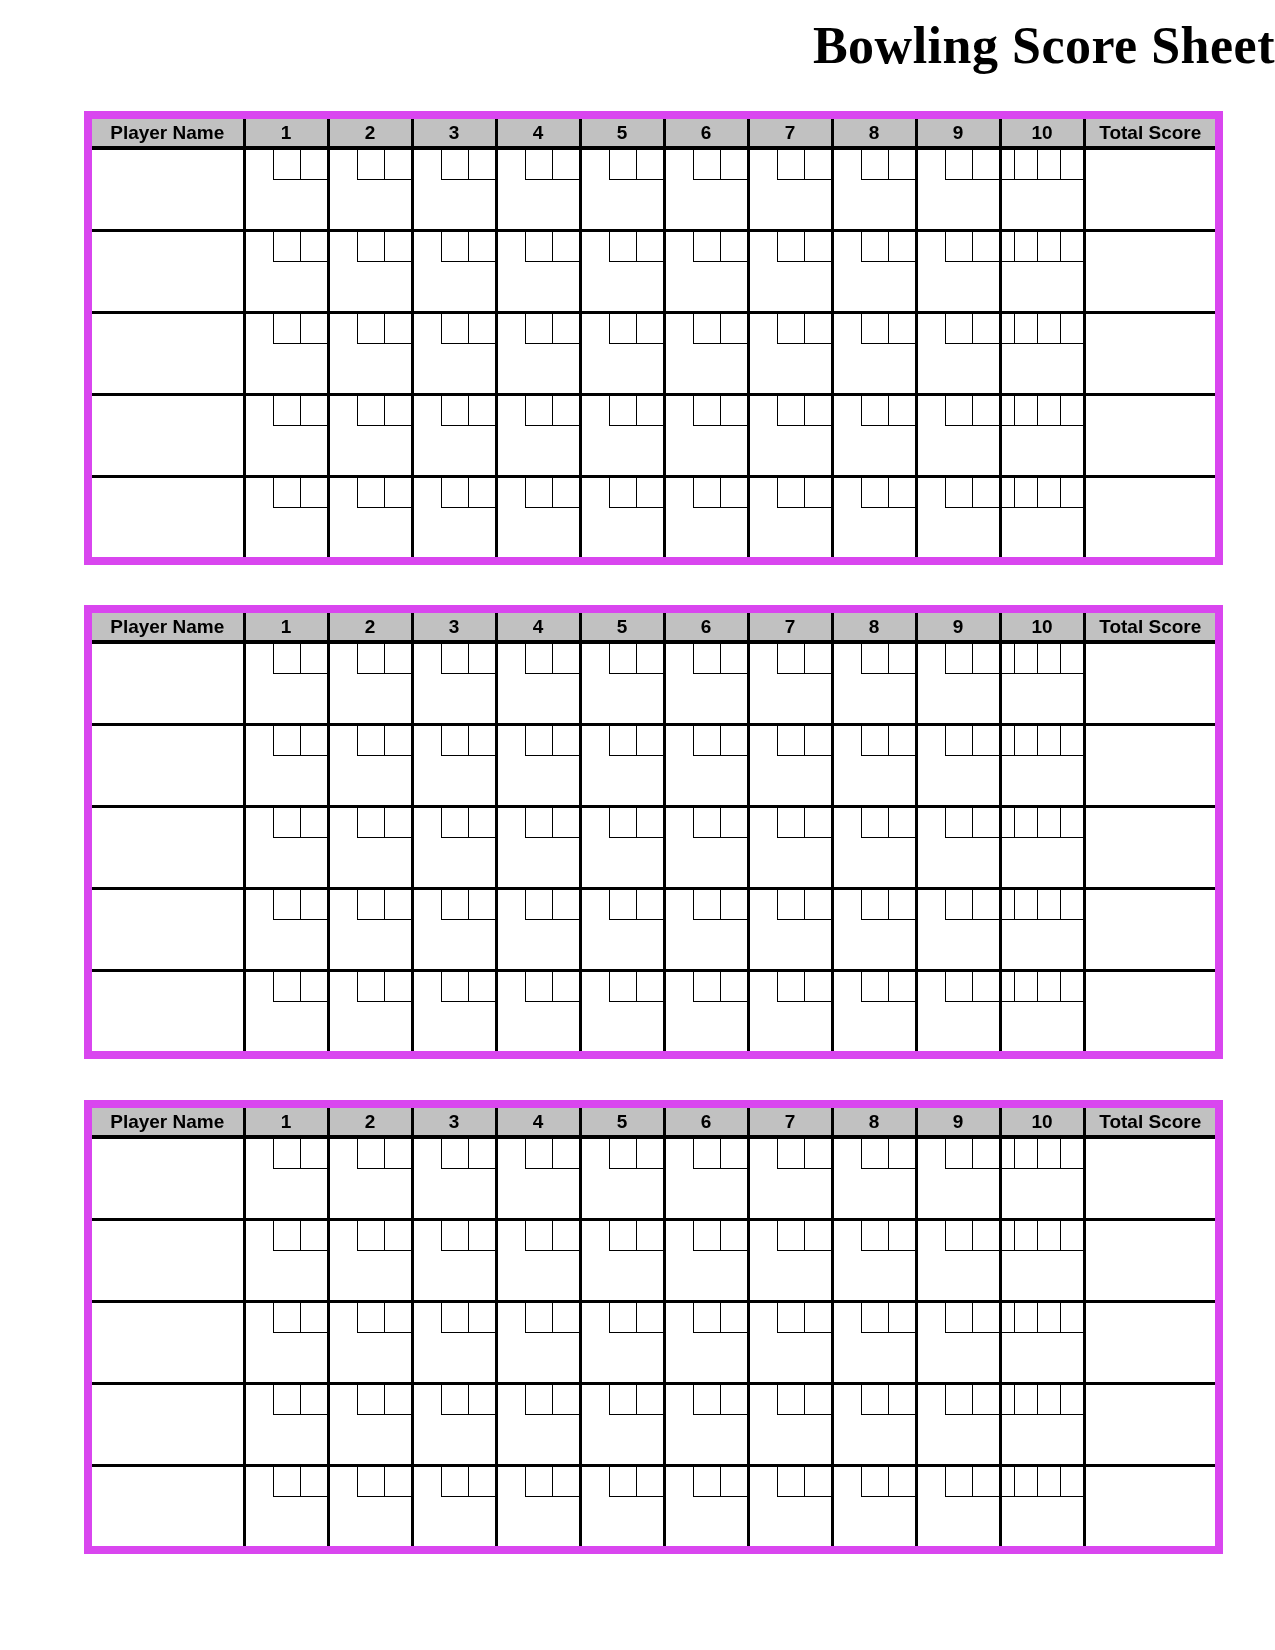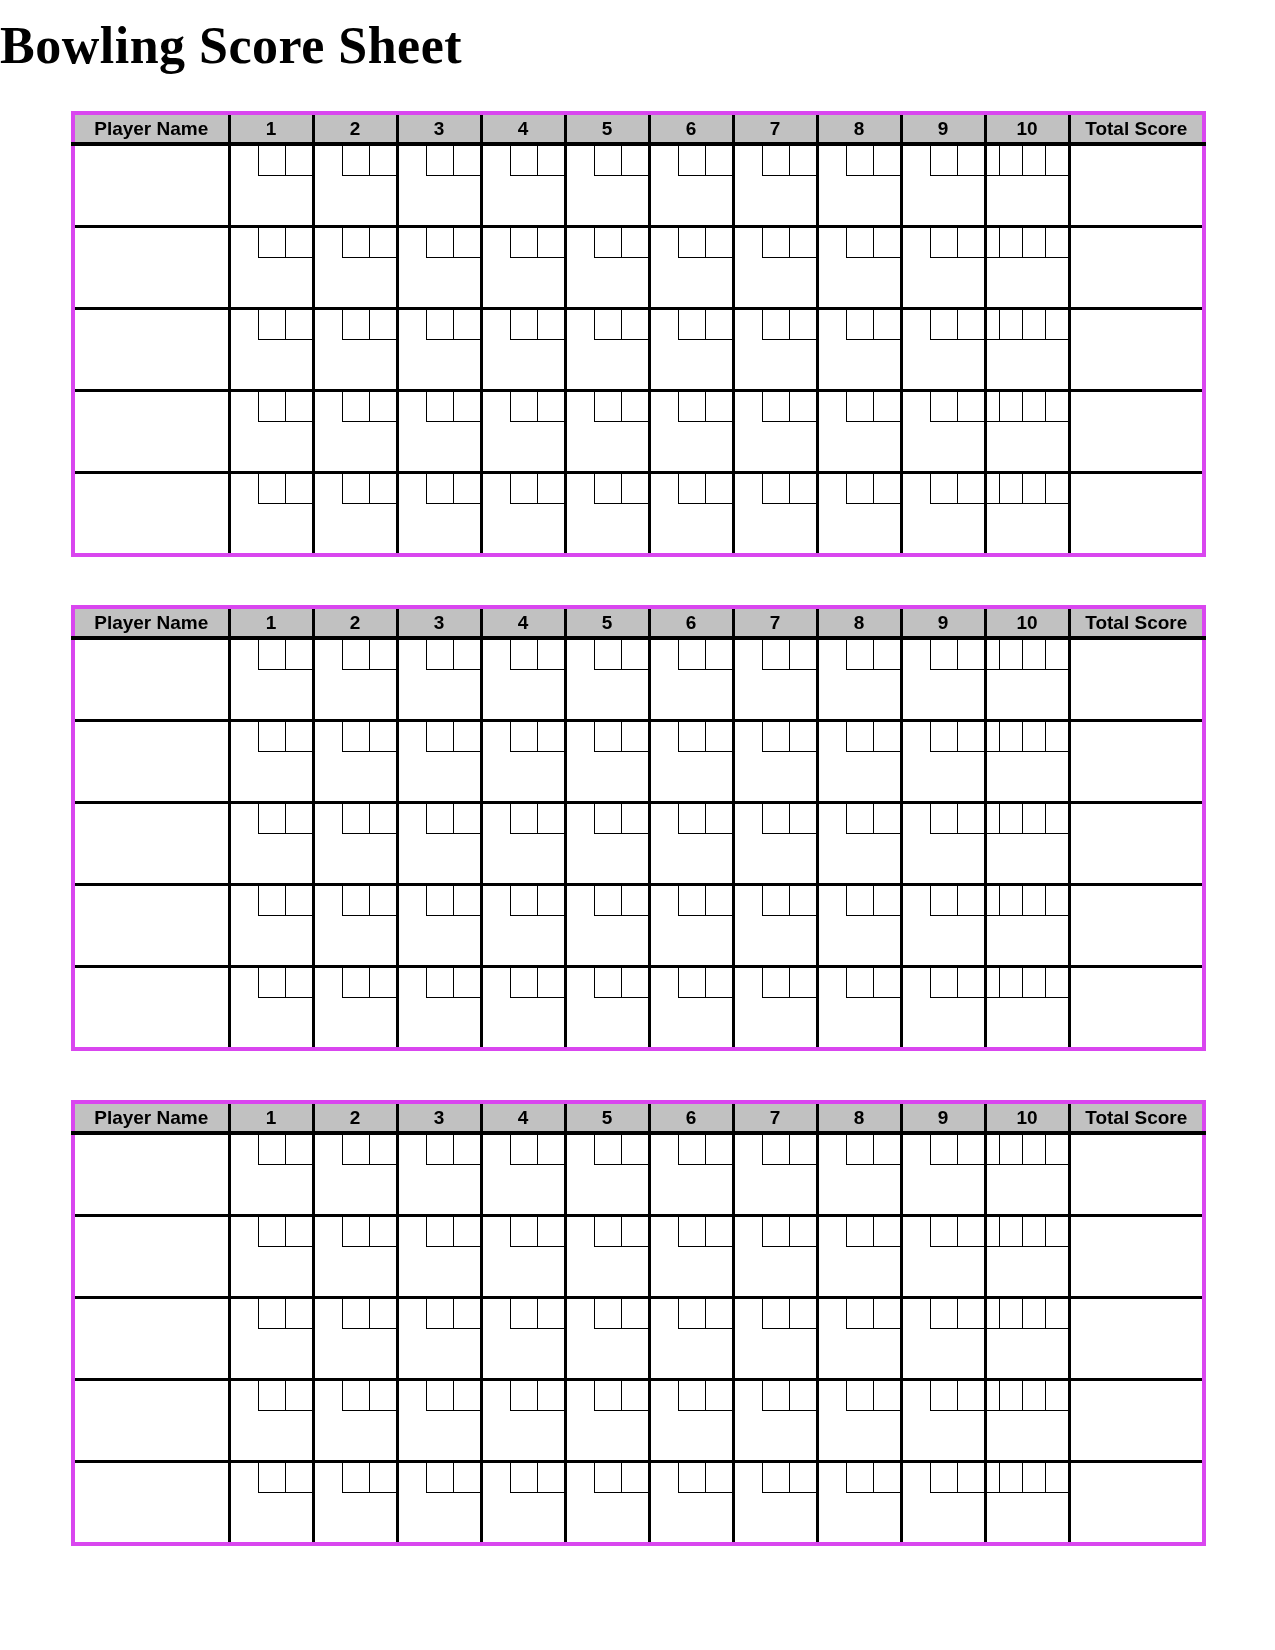--- a/index.html
+++ b/index.html
@@ -13,34 +13,34 @@
     position: relative;
     font-family: "Liberation Sans", sans-serif;
     color: #000;
   }
   .title {
     position: absolute;
     top: 16px;
     left: 0;
     width: 100%;
     margin: 0;
-    text-align: left;
+    text-align: right;
     font-family: "Liberation Serif", serif;
     font-weight: bold;
     font-size: 52px;
     letter-spacing: 0.5px;
     color: #000000;
   }
   table.score-table {
     position: absolute;
-    left: 71px;
+    left: 84px;
     width: 1131px;
     border-collapse: collapse;
     table-layout: fixed;
-    border: 4px solid #d946ef;
+    border: 8px solid #d946ef;
   }
   .t1 { top: 111px; }
   .t2 { top: 605px; }
   .t3 { top: 1100px; }
   table.score-table th {
     background: #c1c1c1;
     border: 3px solid #000;
     border-bottom-width: 4px;
     height: 27px;
     padding: 0;

